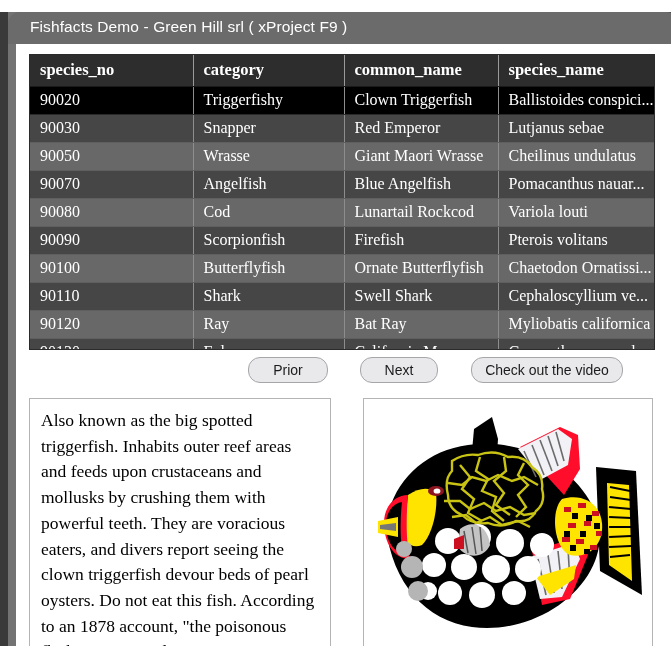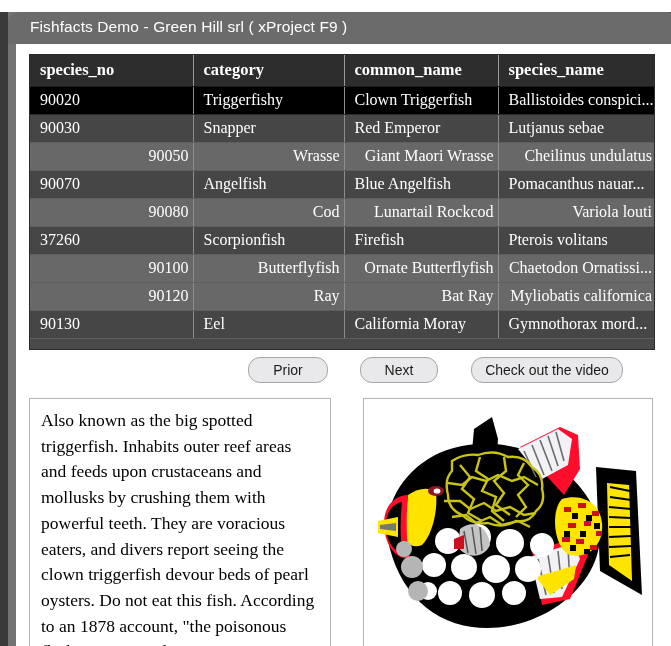--- a/index.html
+++ b/index.html
@@ -105,21 +105,21 @@
     height: 28px;
     box-sizing: border-box;
     border-right: 1px solid #8d8d8d;
     border-bottom: 1px solid #5f5f5f;
     white-space: nowrap;
     overflow: hidden;
   }
   table.grid td:last-child { border-right: none; }
 
   tr.row-dark td  { background: #464646; }
-  tr.row-light td { background: #686868; text-align: right; }
+  tr.row-light td { background: #686868; }
   tr.row-sel td   { background: #000000; border-bottom-color: #2a2a2a; }
 
   
   #buttonbar {
     position: absolute;
     left: 0;
     top: 313px;
     width: 655px;
     height: 30px;
   }
@@ -236,30 +236,36 @@
             <td>Blue Angelfish</td>
             <td>Pomacanthus nauar...</td>
           </tr>
           <tr class="row-light">
             <td>90080</td>
             <td>Cod</td>
             <td>Lunartail Rockcod</td>
             <td>Variola louti</td>
           </tr>
           <tr class="row-dark">
-            <td>37260</td>
+            <td>90090</td>
             <td>Scorpionfish</td>
             <td>Firefish</td>
             <td>Pterois volitans</td>
           </tr>
           <tr class="row-light">
             <td>90100</td>
             <td>Butterflyfish</td>
             <td>Ornate Butterflyfish</td>
             <td>Chaetodon Ornatissi...</td>
+          </tr>
+          <tr class="row-dark">
+            <td>90110</td>
+            <td>Shark</td>
+            <td>Swell Shark</td>
+            <td>Cephaloscyllium ve...</td>
           </tr>
           <tr class="row-light">
             <td>90120</td>
             <td>Ray</td>
             <td>Bat Ray</td>
             <td>Myliobatis californica</td>
           </tr>
           <tr class="row-dark">
             <td>90130</td>
             <td>Eel</td>

